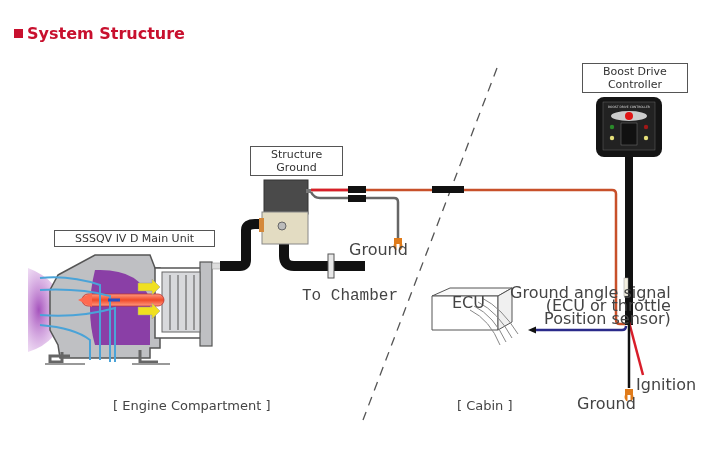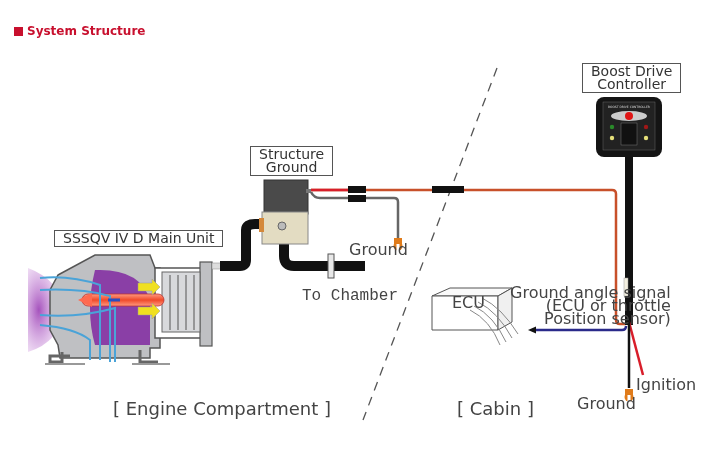--- a/index.html
+++ b/index.html
@@ -1,24 +1,24 @@
 <!DOCTYPE html>
 <html><head>
   <meta charset="utf-8">
   <style>
     html, body { margin: 0; padding: 0; background: #ffffff; }
     body { width: 702px; height: 468px; position: relative; overflow: hidden;
            font-family: "DejaVu Sans", sans-serif; }
-    .title { position: absolute; left: 14px; top: 24px; font-size: 12px; font-weight: bold;
+    .title { position: absolute; left: 14px; top: 24px; font-size: 16px; font-weight: bold;
              color: #c8102e; font-family: "DejaVu Sans", sans-serif; display: flex; align-items: center; }
     .title .sq { width: 9px; height: 9px; background: #c8102e; margin-right: 4px; display: inline-block; }
     .label-box { position: absolute; border: 1px solid #555; background: #fff; color: #333;
-                 font-size: 14px; text-align: center; line-height: 13px; padding: 1px 8px; }
+                 font-size: 11px; text-align: center; line-height: 13px; padding: 1px 20px; }
     .txt { position: absolute; font-size: 16px; color: #444; white-space: nowrap; }
-    .section { position: absolute; font-size: 18px; color: #444; white-space: nowrap; }
+    .section { position: absolute; font-size: 13px; color: #444; white-space: nowrap; }
     svg.diagram { position: absolute; left: 0; top: 0; }
   </style>
 </head>
 <body>
 
 <div class="title">
   <span class="sq"></span>
   <span>System Structure</span>
 </div>
 

